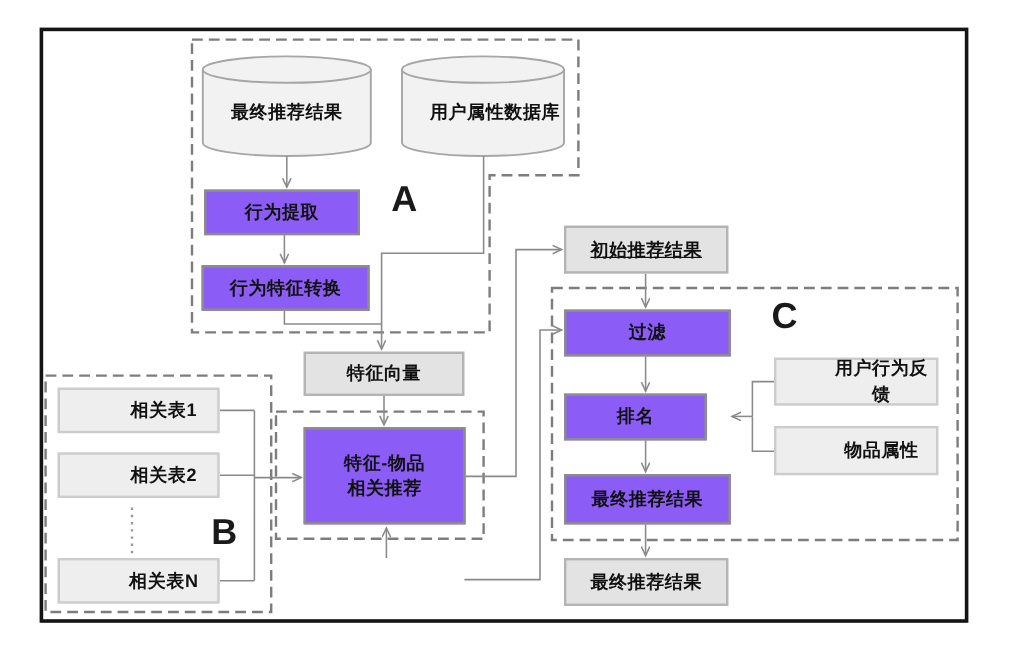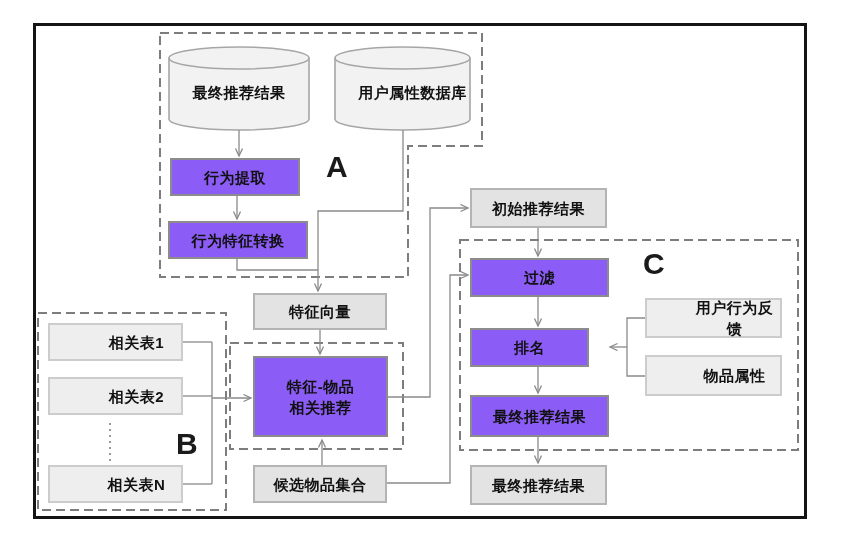--- a/index.html
+++ b/index.html
@@ -94,22 +94,21 @@
   <div class="node process" style="left:168px;top:221px;width:140px;height:38px;">行为特征转换</div>
   <div class="node process" style="left:253px;top:356px;width:135px;height:81px;">
     <span>特征-物品</span>
     <span>相关推荐</span>
   </div>
   <div class="node process" style="left:470px;top:258px;width:139px;height:39px;">过滤</div>
   <div class="node process" style="left:470px;top:328px;width:119px;height:39px;">排名</div>
   <div class="node process" style="left:470px;top:395px;width:139px;height:42px;">最终推荐结果</div>
 
   <div class="node data" style="left:253px;top:293px;width:134px;height:37px;">特征向量</div>
-  <div class="node data" style="left:253px;top:465px;width:134px;height:38px;">候选物品集合</div>
-  <div class="node data" style="left:470px;top:188px;width:137px;height:40px;">初始推荐结果</div>
+  <div class="node data" style="left:470px;top:188px;width:137px;height:40px;text-decoration:underline;">初始推荐结果</div>
   <div class="node data" style="left:470px;top:465px;width:137px;height:40px;">最终推荐结果</div>
 
   <div class="node input" style="left:48px;top:323px;width:135px;height:38px;">相关表1</div>
   <div class="node input" style="left:48px;top:377px;width:135px;height:38px;">相关表2</div>
   <div class="node input" style="left:48px;top:465px;width:135px;height:38px;">相关表N</div>
   <div class="node input" style="left:645px;top:298px;width:137px;height:40px;">用户行为反馈</div>
   <div class="node input" style="left:645px;top:355px;width:137px;height:41px;">物品属性</div>
 
 </div>
 

